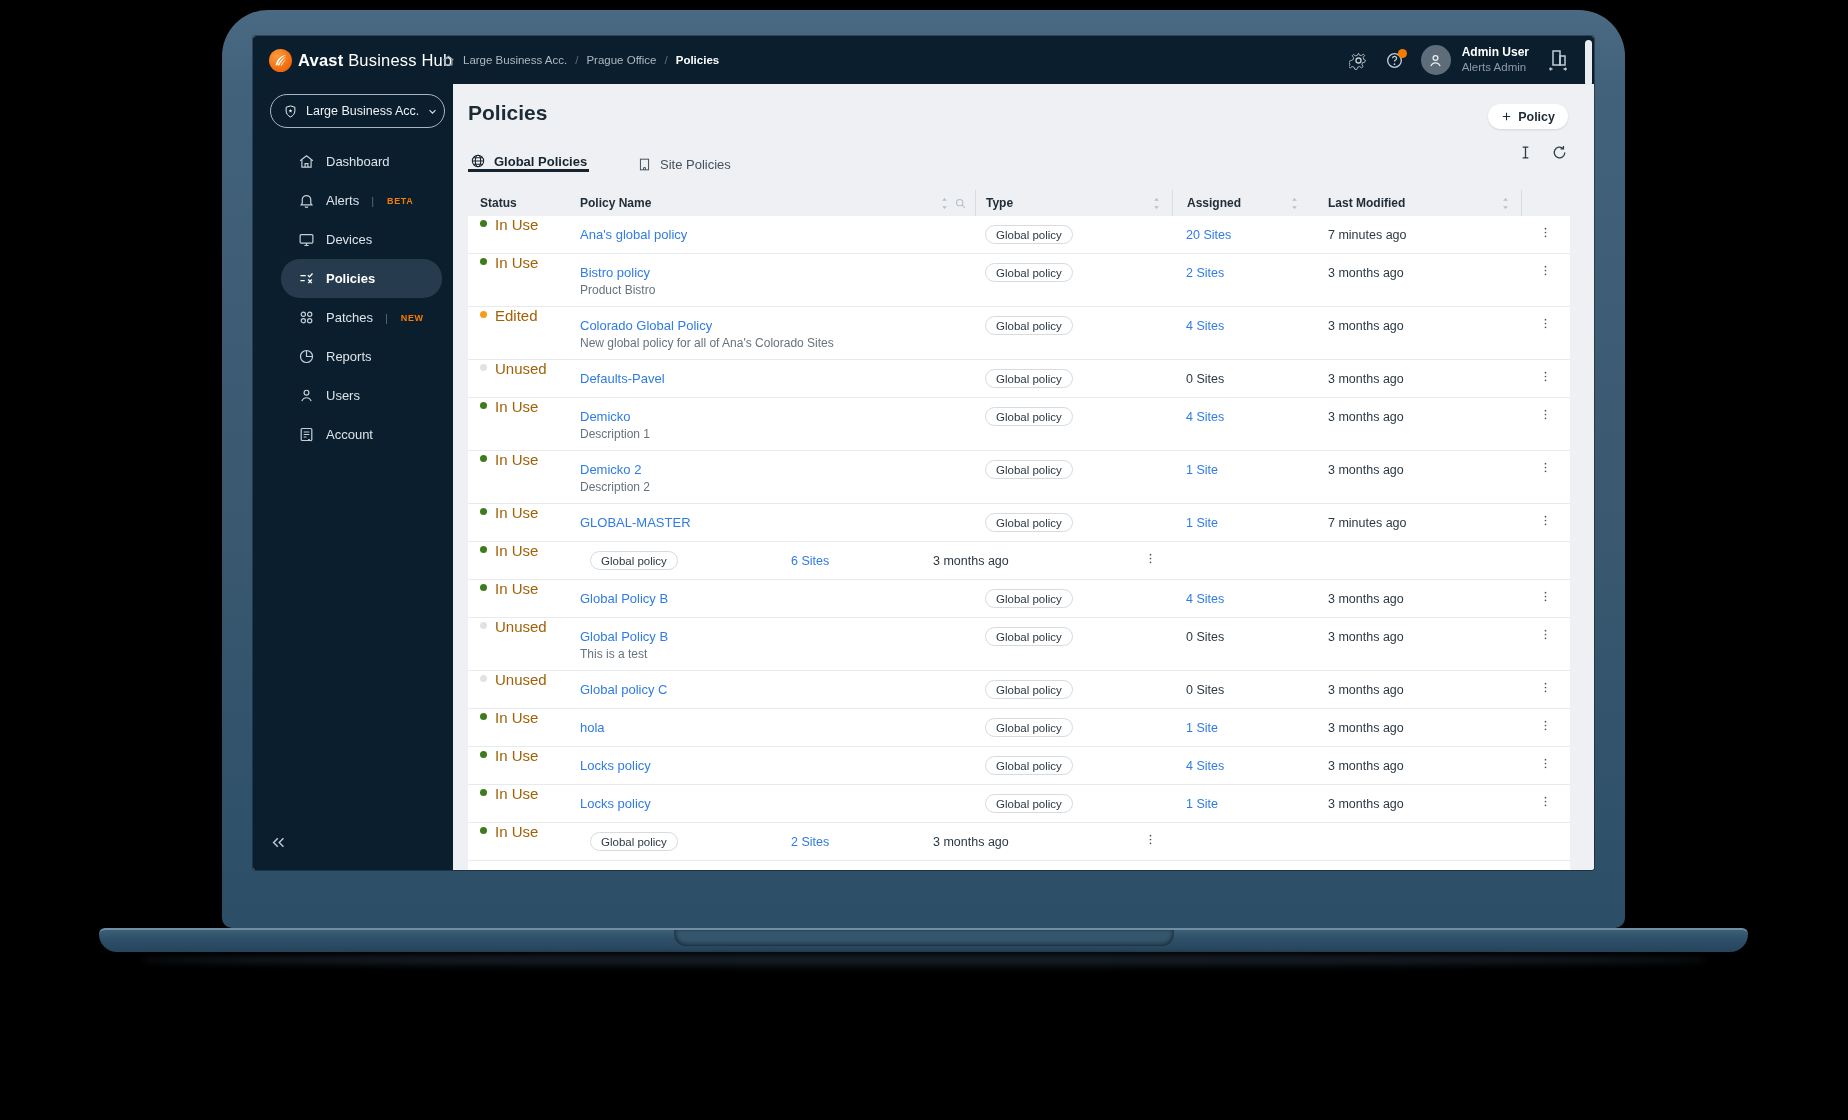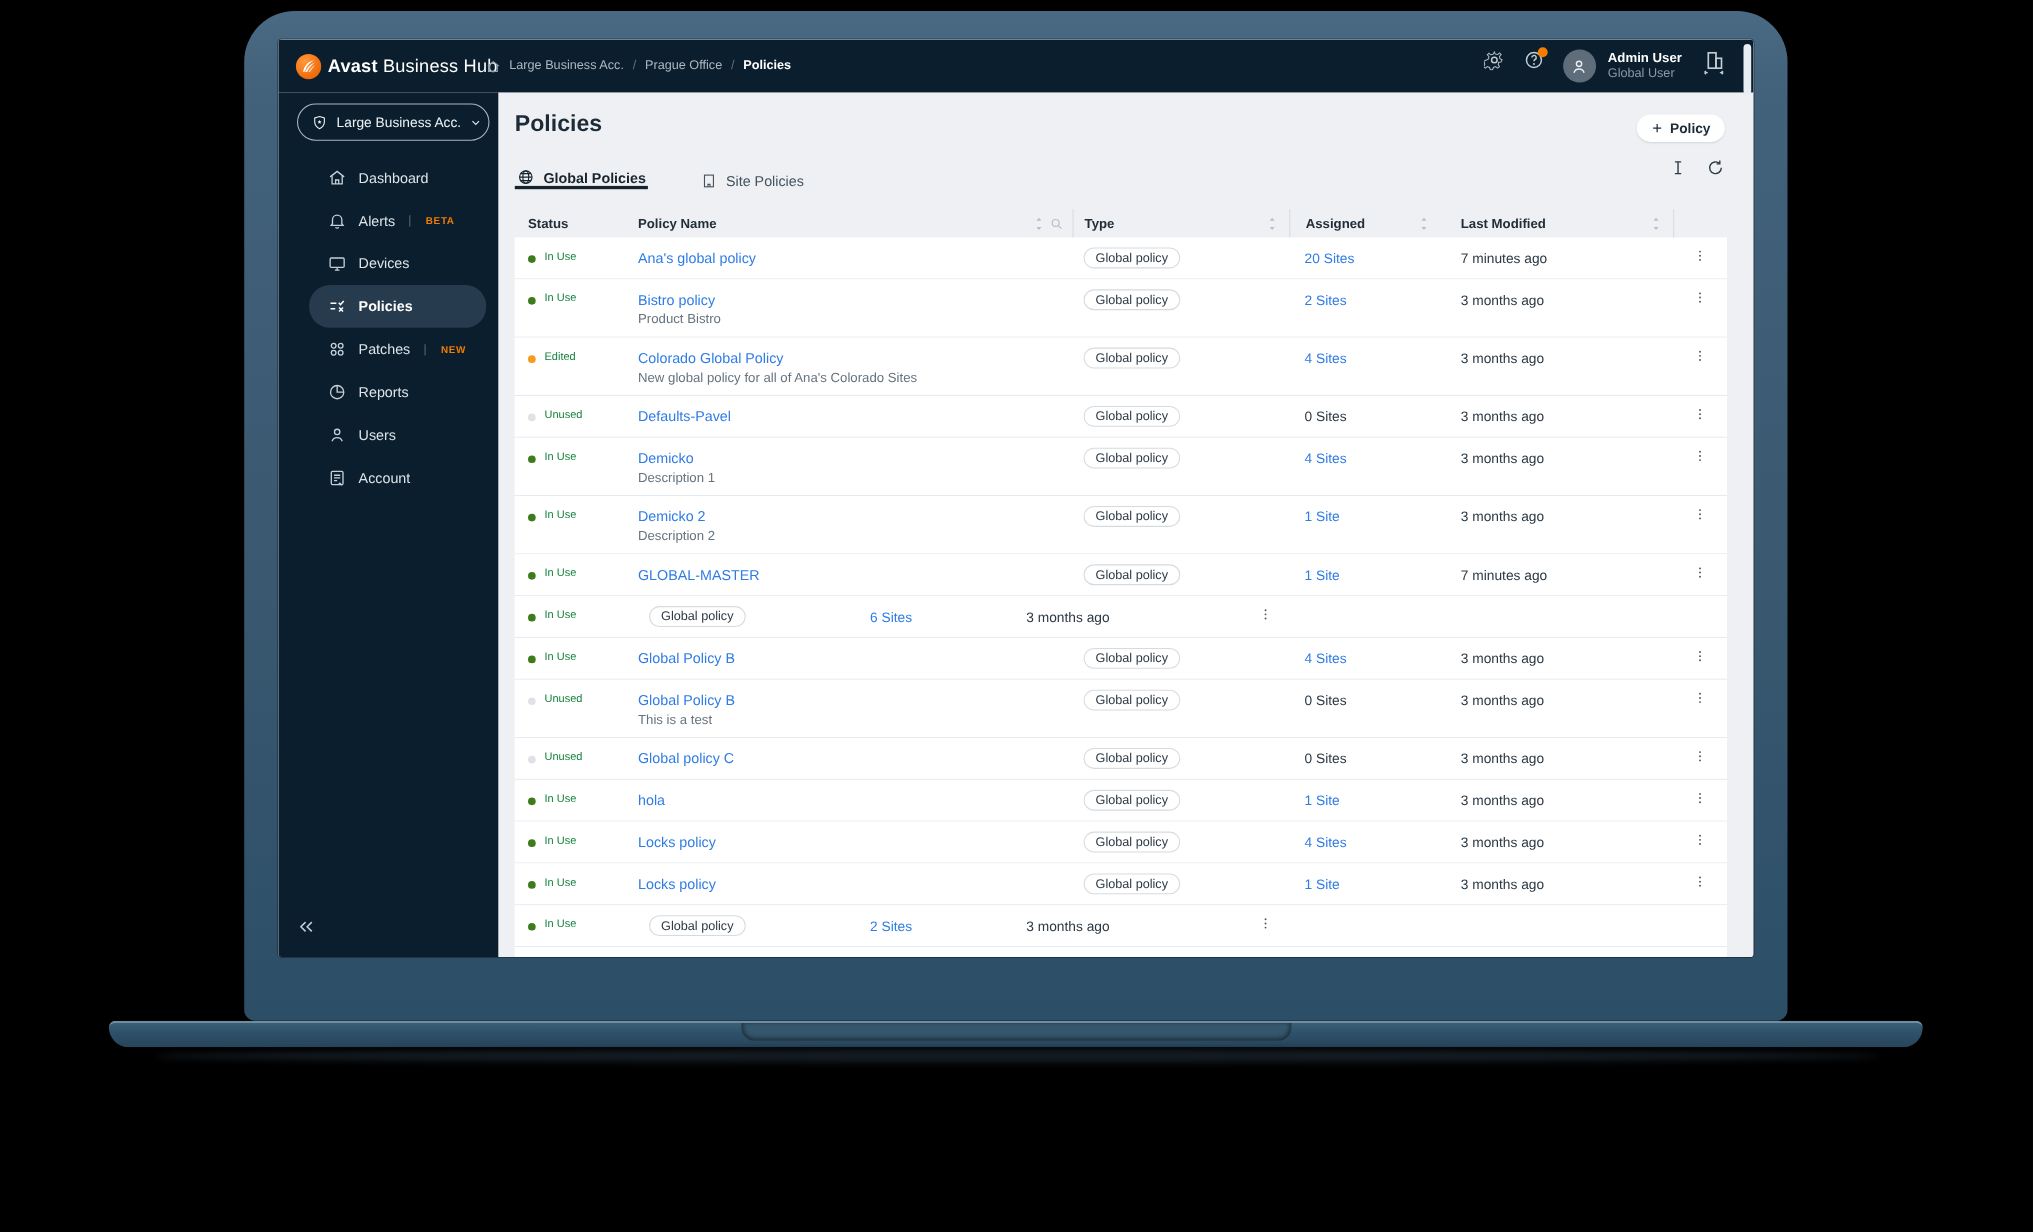--- a/index.html
+++ b/index.html
@@ -27,21 +27,21 @@
   .topbar{position:absolute;left:0;top:0;width:100%;height:48px;background:#0a1e2d;display:flex;align-items:center;z-index:10;}
   .brand{display:flex;align-items:center;gap:6px;padding-left:16px;}
   .brand .ball{width:23px;height:23px;border-radius:50%;background:radial-gradient(circle at 35% 30%,#ff9a3c,#f06a0a 70%);
         display:flex;align-items:center;justify-content:center;}
   .brand-text{color:#fff;font-size:16.5px;letter-spacing:.2px;white-space:nowrap;}
   .brand-text b{font-weight:700;}
   .breadcrumb{position:absolute;left:189px;display:flex;align-items:center;gap:8px;color:#97a3ad;font-size:11.5px;}
   .breadcrumb .crumb{color:#aeb8c0;}
   .breadcrumb .sep{color:#5f6f7b;}
   .breadcrumb .current{color:#fff;font-weight:700;}
-  .topbar-right{margin-left:auto;display:flex;align-items:flex-start;gap:17px;padding-right:24px;}
+  .topbar-right{margin-left:auto;display:flex;align-items:center;gap:17px;padding-right:24px;}
   .tb-icon{color:#c3ccd3;display:flex;align-items:center;justify-content:center;position:relative;cursor:pointer;}
   .notif-dot{position:absolute;right:-3px;top:-2px;width:9px;height:9px;border-radius:50%;background:var(--accent);}
   .avatar{width:30px;height:30px;border-radius:50%;background:#5f6d7a;display:flex;align-items:center;justify-content:center;color:#e9eef2;}
   .user-block{line-height:1.25;margin-left:-6px;}
   .user-name{color:#fff;font-size:12px;font-weight:700;}
   .user-role{color:#8d9aa5;font-size:11.5px;}
 
   
   .sidebar{position:absolute;left:0;top:48px;width:200px;height:786px;background:#0a1e2d;z-index:5;}
   .account-pill{margin:10px 8px 0 17px;height:34px;border:1px solid #aab6bf;border-radius:17px;
@@ -80,21 +80,21 @@
   .cell-assigned{width:138px;padding-left:14px;border-left:1px solid #d9dde1;align-self:stretch;display:flex;align-items:center;}
   .cell-modified{width:211px;padding-left:18px;display:flex;align-items:center;}
   .cell-menu{width:49px;border-left:1px solid #d9dde1;align-self:stretch;display:flex;align-items:center;justify-content:center;}
   .thead .cell-name .htools{margin-left:auto;display:flex;align-items:center;gap:4px;margin-right:8px;}
   .thead .spread{margin-left:auto;margin-right:10px;display:flex;}
   .sorticon,.searchicon{color:#b6bfc7;display:flex;cursor:pointer;}
   .tbody{background:#fff;}
   .row{display:flex;border-bottom:1px solid #e8ebee;background:#fff;}
   .row.h1{height:38px;}
   .row.h2{height:53px;}
-  .row .cell-status{display:flex;align-items:flex-start;gap:8px;padding-top:12px;font-size:10px;color:#15803d;}
+  .row .cell-status{display:flex;align-items:flex-start;gap:8px;font-size:15px;color:#a16207;}
   .dot{width:7px;height:7px;border-radius:50%;margin-top:3.5px;flex:none;}
   .dot.green{background:var(--green);}
   .dot.orange{background:var(--orange);}
   .dot.gray{background:#dfe3e7;}
   .row .cell-name{flex-direction:column;align-items:flex-start;justify-content:flex-start;padding-top:11px;gap:3px;}
   .pname{font-size:13px;color:var(--link);cursor:pointer;}
   .pdesc{font-size:12px;color:#66737e;}
   .type-pill{font-size:11.5px;color:#2c3944;background:#fff;border:1px solid #d6dbe0;border-radius:999px;padding:2.5px 10px;margin-top:9px;align-self:flex-start;}
   .row .cell-type{align-items:flex-start;border-left:none;}
   .row .cell-assigned,.row .cell-modified{align-items:flex-start;padding-top:12px;font-size:12.5px;border-left:none;}
@@ -155,21 +155,21 @@
           <span class="notif-dot"></span>
         </span>
         <span class="avatar">
           <svg width="17" height="17" viewBox="0 0 24 24" fill="none" stroke="currentColor" stroke-width="1.8">
               <circle cx="12" cy="8.5" r="3.4"></circle>
               <path d="M5.5 20a6.8 6.8 0 0 1 13 0"></path>
             </svg>
         </span>
         <span class="user-block">
           <div class="user-name">Admin User</div>
-          <div class="user-role">Global User</div>
+          <div class="user-role">Alerts Admin</div>
         </span>
         <span class="tb-icon">
           <svg width="24" height="24" viewBox="0 0 24 24" fill="none" stroke="currentColor" stroke-width="1.5">
               <rect x="7" y="3" width="7" height="14"></rect>
               <rect x="14" y="8" width="5" height="9"></rect>
               <path d="M9.3 6h.01M11.7 6h.01M9.3 9h.01M11.7 9h.01M9.3 12h.01M11.7 12h.01M16.5 11h.01M16.5 14h.01" stroke-width="1.6"></path>
               <path d="M6.5 21h-3m0 0 1.4-1.4M3.5 21l1.4 1.4M17.5 21h3m0 0-1.4-1.4M20.5 21l-1.4 1.4" stroke-width="1.3"></path>
             </svg>
         </span>
       </div>

